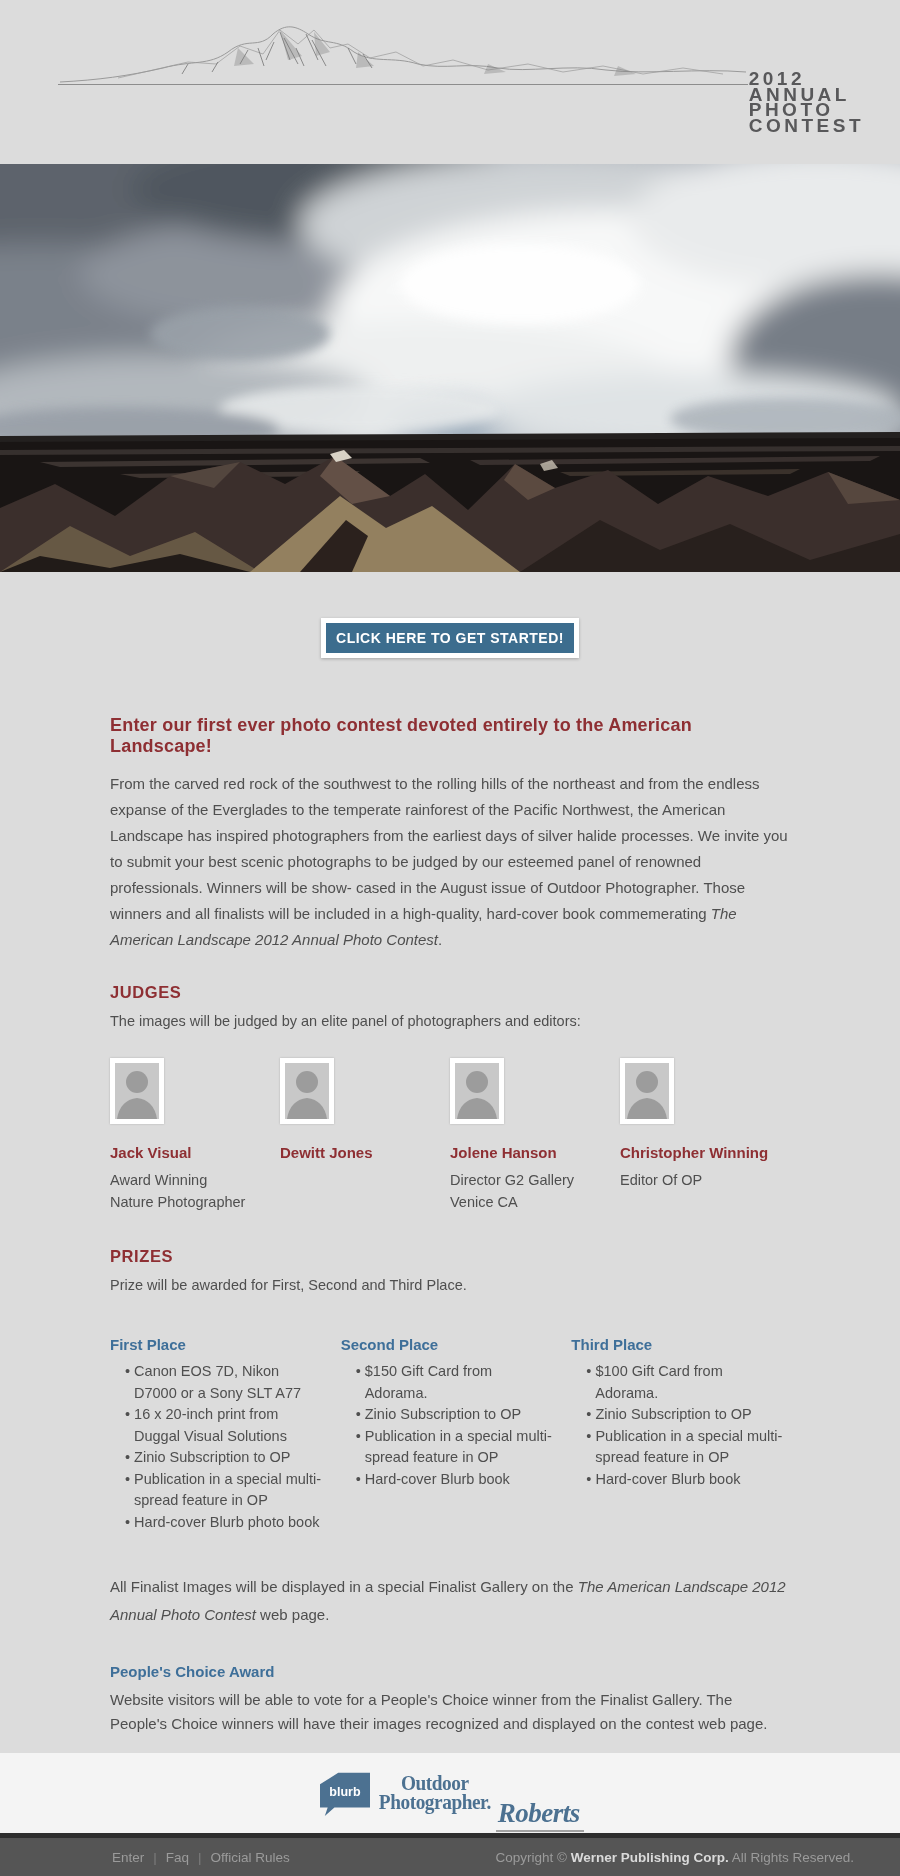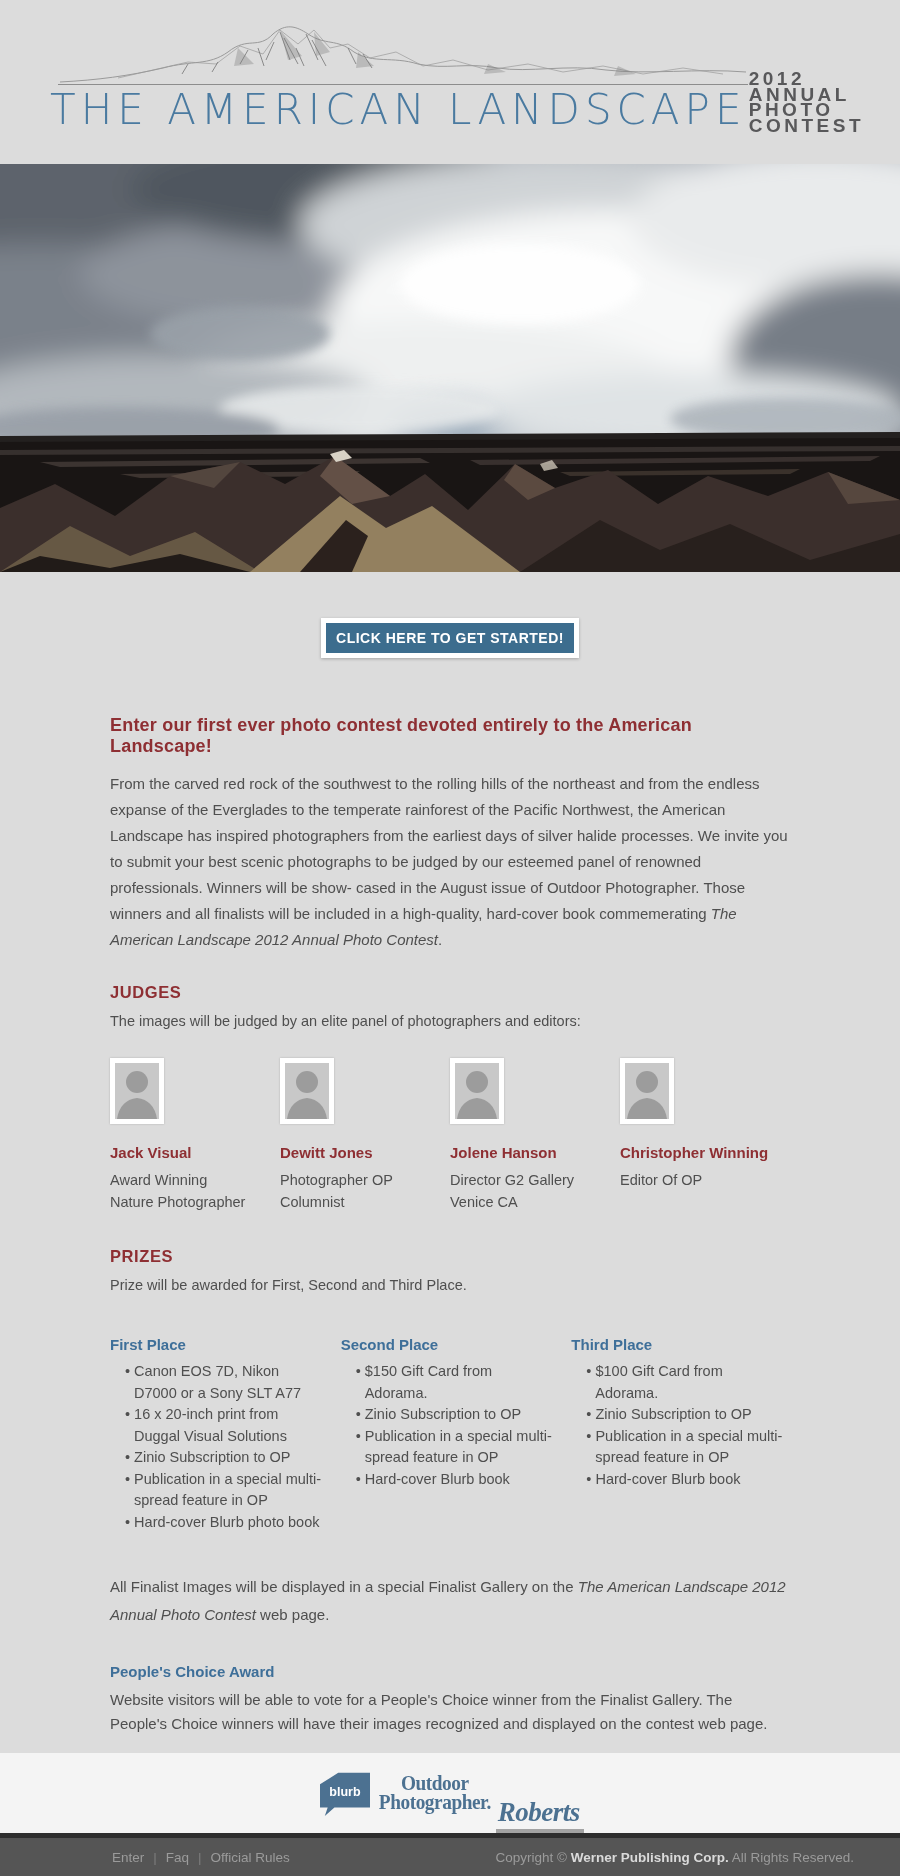--- a/index.html
+++ b/index.html
@@ -48,21 +48,21 @@
   .pc-heading{color:#3e6f99;font-weight:bold;font-size:15px;margin:0;}
   .pc-body{margin:8px 0 0 0;line-height:24px;font-size:15px;}
 
   
   .sponsors{height:80px;background:#f4f4f4;display:flex;align-items:center;justify-content:center;}
   .blurb-logo{display:flex;align-items:center;}
   .op-logo{color:#4c7191;font-family:"Liberation Serif",serif;font-weight:bold;text-align:center;
     line-height:19px;font-size:21px;transform:scaleX(.92);letter-spacing:-.5px;}
   .op-logo .l2{font-size:21px;}
   .roberts-logo{color:#4c7191;font-family:"Liberation Serif",serif;font-style:italic;font-weight:bold;
-    font-size:27px;border-bottom:4px solid #a3a3a3;padding:0 4px 1px 2px;letter-spacing:-.5px;margin-top:44px;}
+    font-size:27px;border-bottom:2px solid #a3a3a3;padding:0 4px 1px 2px;letter-spacing:-.5px;margin-top:44px;}
 
   
   .footer{height:38px;background:#555555;border-top:5px solid #2e2e2e;display:flex;align-items:center;
     justify-content:space-between;padding:0 46px 0 112px;box-sizing:content-box;font-size:13.5px;color:#9b9b9b;}
   .footer a{color:#9b9b9b;text-decoration:none;cursor:pointer;}
   .footer .sep{color:#7d7d7d;margin:0 9px;}
   .copyright{white-space:nowrap;}
   .copyright .brand{color:#dadada;font-weight:bold;}
 </style>
 </head>
@@ -93,21 +93,20 @@
         <path d="M222 10 L244 36 L230 40 Z"></path>
           <path d="M256 12 L272 32 L258 36 Z"></path>
         <path d="M180 28 L196 44 L176 46 Z"></path>
           <path d="M300 32 L316 46 L298 48 Z"></path>
         <path d="M430 44 L448 52 L426 54 Z"></path>
           <path d="M560 46 L578 54 L556 56 Z"></path>
       </g>
     </svg>
   </div>
   <div class="header-rule"></div>
-  <div class="site-title">THE AMERICAN LANDSCAPE</div>
   <div class="contest-block">
     <div>2012</div>
     <div>ANNUAL</div>
     <div>PHOTO</div>
     <div>CONTEST</div>
   </div>
 </div>
 
 <div class="hero">
   <svg width="900" height="408" viewBox="0 0 900 408" preserveAspectRatio="none">
@@ -198,21 +197,20 @@
           <div class="judge-role">Award Winning Nature Photographer</div>
         </div>
         <div>
           <div class="avatar">
             <svg width="44" height="56" viewBox="0 0 44 56">
                 <circle cx="22" cy="19" r="11" fill="#9c9c9c"></circle>
                 <path d="M2 56 Q5 37 22 35 Q39 37 42 56 Z" fill="#9c9c9c"></path>
               </svg>
           </div>
           <div class="judge-name">Dewitt Jones</div>
-          <div class="judge-role">Photographer OP Columnist</div>
         </div>
         <div>
           <div class="avatar">
             <svg width="44" height="56" viewBox="0 0 44 56">
                 <circle cx="22" cy="19" r="11" fill="#9c9c9c"></circle>
                 <path d="M2 56 Q5 37 22 35 Q39 37 42 56 Z" fill="#9c9c9c"></path>
               </svg>
           </div>
           <div class="judge-name">Jolene Hanson</div>
           <div class="judge-role">Director G2 Gallery Venice CA</div>

